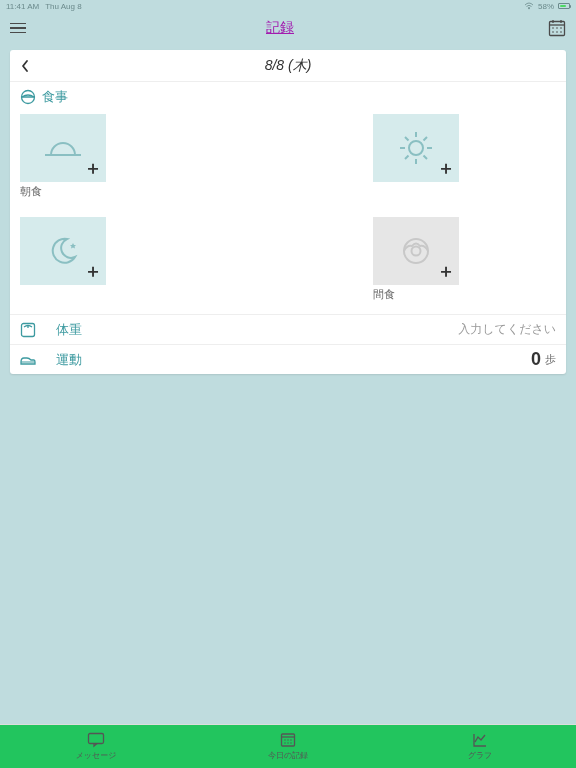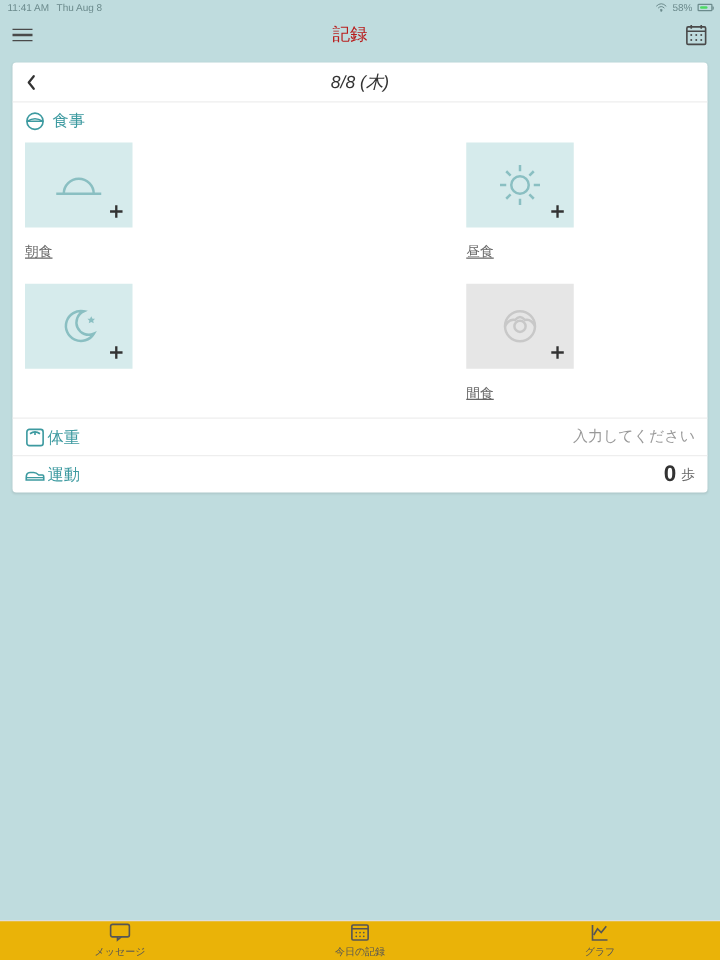--- a/index.html
+++ b/index.html
@@ -6,50 +6,50 @@
   html, body { width: 576px; height: 768px; background: #bfdcde; overflow: hidden; }
   
   .status-bar { height: 12px; background: #bfdcde; display: flex; justify-content: space-between; align-items: center; padding: 0 6px; font-size: 8px; color: #6b8a8c; }
   .status-left { display: flex; gap: 6px; }
   .status-right { display: flex; gap: 4px; align-items: center; text-align: center; }
   .battery-icon { width: 12px; height: 6px; border: 0.5px solid #6b8a8c; border-radius: 1px; position: relative; }
   .battery-icon::after { content:''; position:absolute; right:-2px; top:1px; width:1px; height:3px; background:#6b8a8c; border-radius:0 1px 1px 0;}
   .battery-fill { position:absolute; left:1px; top:1px; bottom:1px; width:55%; background:#4cd964; border-radius:1px;}
 
   .nav-bar { height: 32px; background: #bfdcde; display: flex; align-items: center; justify-content: space-between; padding: 0 10px; }
-  .nav-title { position: absolute; left: 0; right: 16px; text-align: center; font-size: 14px; color: #b91c1c; pointer-events: none; }
+  .nav-title { position: absolute; left: 0; right: 16px; text-align: center; font-size: 14px; color: #a21caf; pointer-events: none; text-decoration: underline; }
   .hamburger { display: flex; flex-direction: column; gap: 3px; cursor: pointer; }
   .hamburger span { width: 16px; height: 1.5px; background: #4a4a4a; display: block; }
   .calendar-btn { cursor: pointer; }
 
   .card { margin: 6px 10px 0 10px; background: #fff; border-radius: 3px; box-shadow: 0 1px 2px rgba(0,0,0,0.1); overflow: hidden; }
   
   .date-row { display: flex; align-items: center; height: 32px; border-bottom: 1px solid #eee; position: relative; }
   .back-chevron { margin-left: 10px; cursor: pointer; }
   .date-text { position: absolute; left: 0; right: 0; text-align: center; font-size: 14px; color: #333; pointer-events: none; font-style: italic; }
 
   .section-header { display: flex; align-items: center; gap: 6px; padding: 6px 10px 4px 10px; }
   .section-header .label { color: #3d9aa0; font-size: 13px; }
 
   .meal-grid { display: grid; grid-template-columns: 1fr 1fr; gap: 18px 170px; padding: 4px 10px 12px 10px; }
   .meal-cell { }
   .meal-tile { position: relative; width: 86px; height: 68px; display: flex; align-items: center; justify-content: center; cursor: pointer; }
   .meal-tile.teal { background: #d6ebec; }
   .meal-tile.grey { background: #e6e6e6; }
   .plus { position: absolute; right: 4px; bottom: 2px; font-size: 18px; font-weight: bold; color: #333; }
-  .meal-label { font-size: 11px; color: #666; margin-top: 12px; text-decoration: underline; }
+  .meal-label { font-size: 11px; color: #666; margin-top: 2px; }
 
   .row { display: flex; align-items: center; height: 30px; padding: 0 10px; border-top: 1px solid #eee; }
   .row-icon { width: 18px; display: flex; align-items: center; }
-  .row-label { color: #3d9aa0; font-size: 13px; margin-left: 0; }
+  .row-label { color: #3d9aa0; font-size: 13px; margin-left: 18px; }
   .row-value { margin-left: auto; font-size: 12px; color: #999; }
   .row-value.big { font-size: 18px; font-weight: 600; color: #333; }
   .row-unit { font-size: 11px; color: #666; margin-left: 4px; }
 
-  .tab-bar { position: absolute; bottom: 0; left: 0; right: 0; height: 32px; background: #eab308; border-top: 1px solid #ddd; display: flex; }
+  .tab-bar { position: absolute; bottom: 0; left: 0; right: 0; height: 44px; background: #22c55e; border-top: 1px solid #ddd; display: flex; }
   .tab { flex: 1; display: flex; flex-direction: column; align-items: center; justify-content: center; gap: 2px; cursor: pointer; }
   .tab-label { font-size: 8px; color: #555; }
   
   svg { display: block; }
 </style>
 </head>
 <body>
 
 <div class="status-bar">
   <div class="status-left">
@@ -141,21 +141,20 @@
                 <line x1="31" y1="20" x2="36" y2="20"></line>
                 <line x1="9" y1="9" x2="12.5" y2="12.5"></line>
                 <line x1="27.5" y1="27.5" x2="31" y2="31"></line>
                 <line x1="9" y1="31" x2="12.5" y2="27.5"></line>
                 <line x1="27.5" y1="12.5" x2="31" y2="9"></line>
               </g>
             </svg>
         </span>
         <span class="plus">＋</span>
       </div>
-      <div class="meal-label">昼食</div>
     </div>
 
     <div class="meal-cell">
       <div class="meal-tile teal">
         <span>
           <svg width="40" height="40" viewBox="0 0 40 40">
               <path d="M24 8 A12 12 0 1 0 32 26 A9 9 0 0 1 24 8 Z" stroke="#8abfc2" stroke-width="2" fill="none"></path>
               <path d="M30 12 l1 2 l2 0 l-1.5 1.5 l0.5 2 l-2 -1 l-2 1 l0.5 -2 l-1.5 -1.5 l2 0 z" fill="#8abfc2"></path>
             </svg>
         </span>

